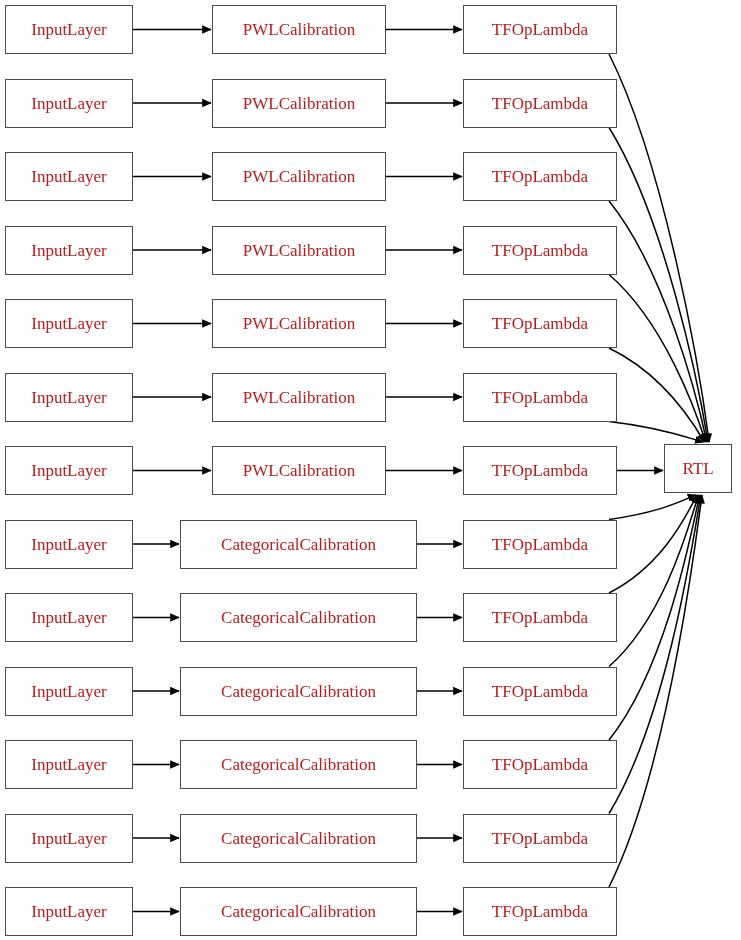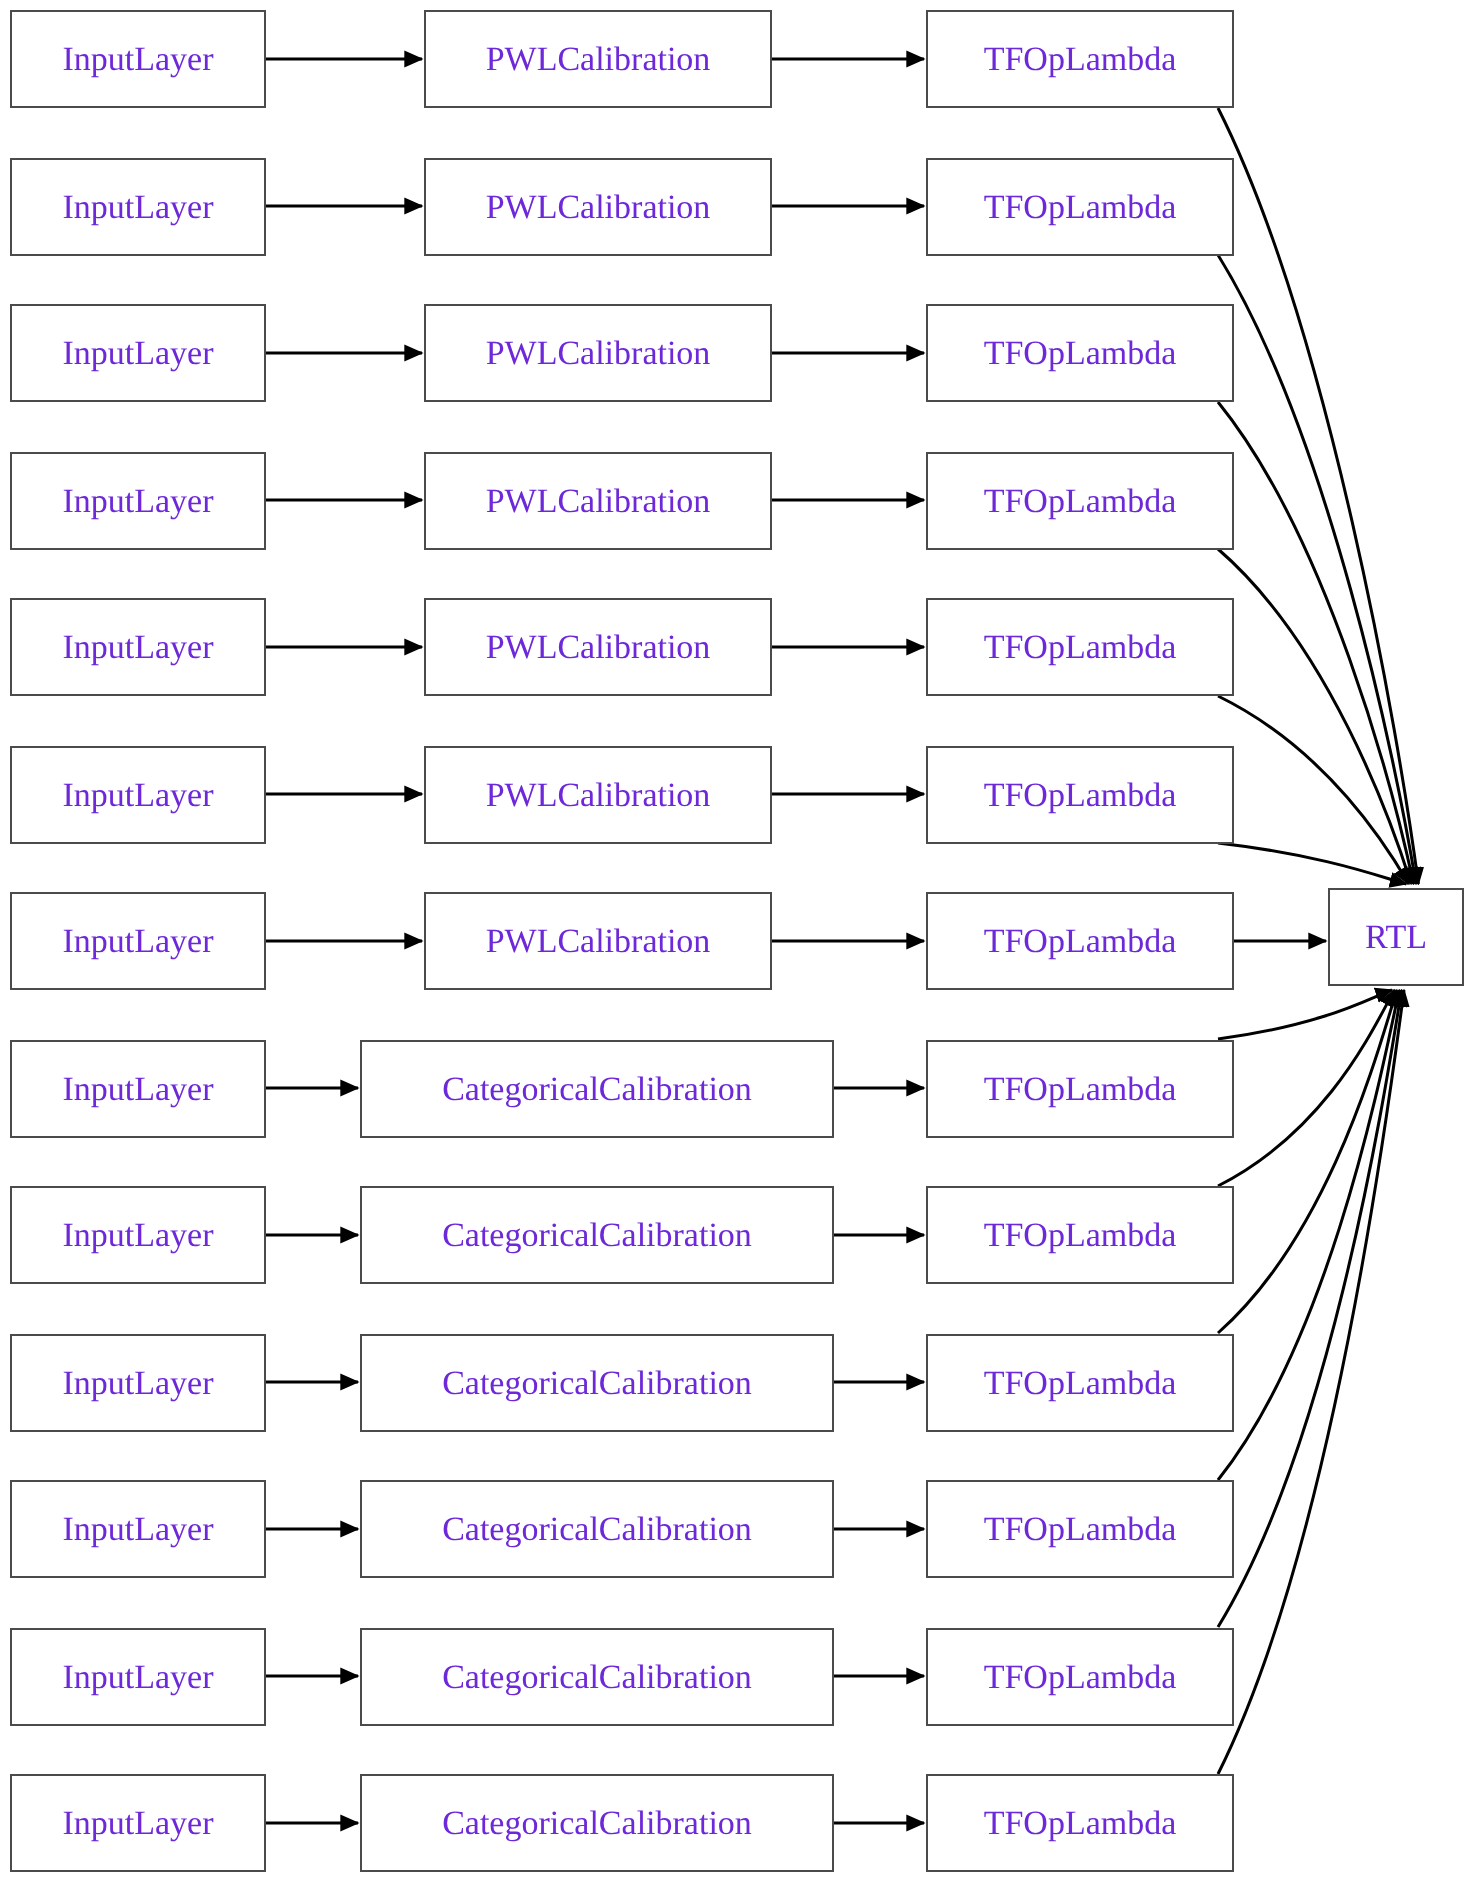--- a/index.html
+++ b/index.html
@@ -7,21 +7,21 @@
     width:741px;height:940px;position:relative;overflow:hidden;
     font-family:"Liberation Serif","DejaVu Serif",serif;
     -webkit-font-smoothing:antialiased;
   }
   #canvas{position:absolute;left:0;top:0;width:741px;height:940px;}
   #edges{position:absolute;left:0;top:0;width:741px;height:940px;pointer-events:none;}
   .node{
     position:absolute;box-sizing:border-box;
     border:1px solid #4b4b4b;background:#ffffff;
     display:flex;align-items:center;justify-content:center;
-    color:#6d28d9;font-size:17px;line-height:1;white-space:nowrap;
+    color:#b91c1c;font-size:17px;line-height:1;white-space:nowrap;
   }
   .node.rtl{font-size:17px;}
   .node-label{pointer-events:none;}
 </style>
 </head>
 <body>
 
 <div id="canvas">
   <svg id="edges" viewBox="0 0 741 940">
     <defs>

